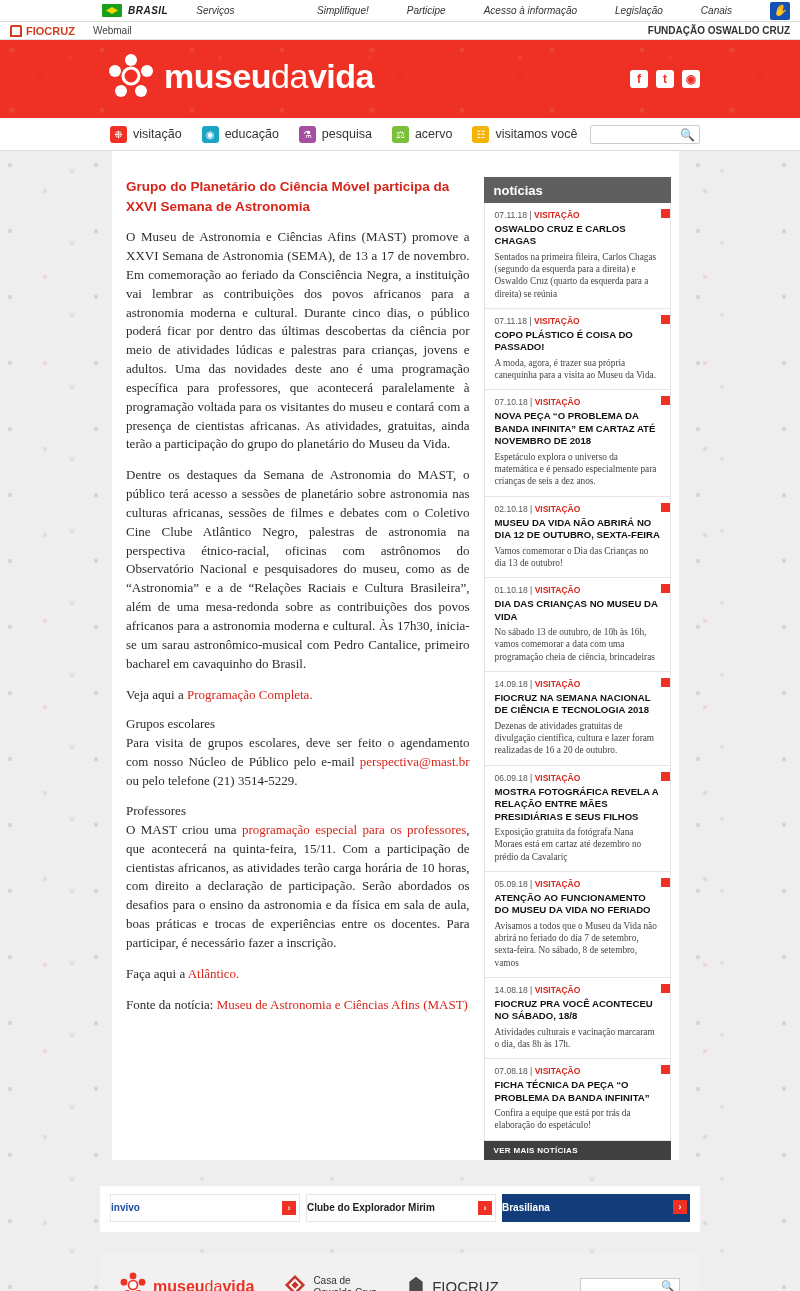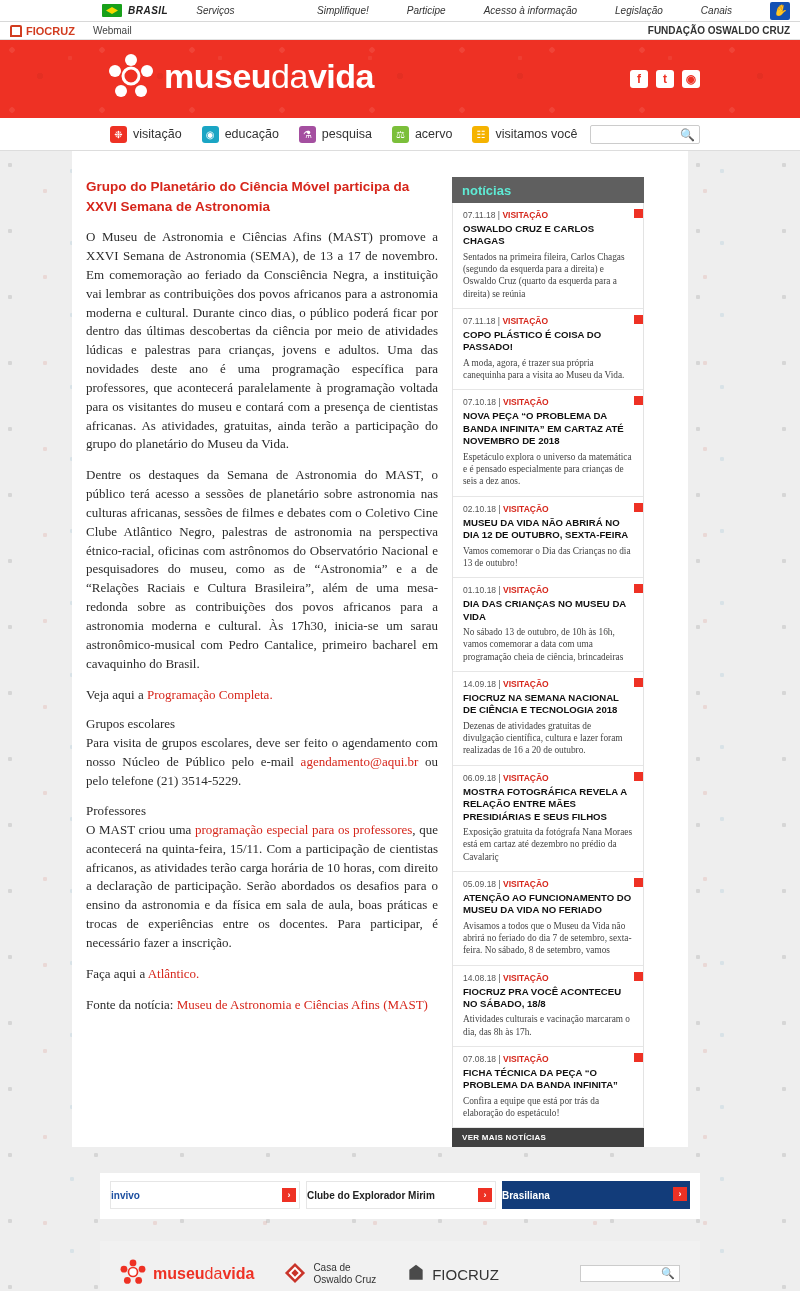--- a/index.html
+++ b/index.html
@@ -95,34 +95,34 @@
   
   .body-bg {
     background:#eeeeee; position:relative; padding-bottom:0;
     background-image:
       radial-gradient(circle at 10px 14px, rgba(120,120,120,.20) 2px, transparent 2.5px),
       radial-gradient(circle at 45px 40px, rgba(200,60,40,.12) 2px, transparent 2.5px),
       radial-gradient(circle at 72px 20px, rgba(60,140,180,.12) 2px, transparent 2.5px);
     background-size:86px 66px, 110px 86px, 130px 72px;
   }
   .content-shell {
-    width:616px; margin:0 72px; background:#fff; min-height:760px;
+    width:567px; margin:0 112px; background:#fff; min-height:760px;
     display:flex; padding:18px 0 0 0;
   }
   .col-main { width:380px; padding:8px 14px 0 14px;}
   .col-side { width:200px; padding:8px 8px 0 0;}
 
   .art-title { color:#d6261b; font-size:13.5px; font-weight:bold; line-height:1.45; margin:0 0 12px 0;}
   .art-p { font-family:Liberation Serif, serif; font-size:13px; line-height:1.45; color:#2b2b2b; margin:0 0 12px 0; text-align:justify;}
   .art-p a, a.redlink { color:#d6261b; text-decoration:none;}
   .art-h { font-family:"Liberation Serif", serif; font-size:13px; color:#2b2b2b; margin:0 0 2px 0;}
 
   
   .news-head {
-    background:#5f5f5f; color:#5eead4; height:26px; display:flex; align-items:center;
+    background:#5f5f5f; color:#ffffff; height:26px; display:flex; align-items:center;
     padding-left:10px; font-size:13px; font-weight:bold;
   }
   .news-list { border-left:1px solid #e3e3e3; border-right:1px solid #e3e3e3;}
   .news-item { padding:7px 10px 8px 10px; border-bottom:1px solid #e6e6e6; position:relative;}
   .news-meta { font-size:8.5px; color:#555; margin-bottom:3px;}
   .news-meta .cat { color:#d6261b; font-weight:bold; }
   .news-title { font-size:9.6px; font-weight:bold; color:#111; line-height:1.3; margin-bottom:3px; text-transform:uppercase;}
   .news-desc { font-family:"Liberation Serif", serif; font-size:9.3px; color:#444; line-height:1.32;}
   .news-arrow { position:absolute; right:0; top:6px; width:9px;height:9px;background:#ee3124;}
   .news-more {
@@ -244,21 +244,21 @@
         <h1 class="art-title">Grupo do Planetário do Ciência Móvel participa da XXVI Semana de Astronomia</h1>
         <p class="art-p">O Museu de Astronomia e Ciências Afins (MAST) promove a XXVI Semana de Astronomia (SEMA), de 13 a 17 de novembro. Em comemoração ao feriado da Consciência Negra, a instituição vai lembrar as contribuições dos povos africanos para a astronomia moderna e cultural. Durante cinco dias, o público poderá ficar por dentro das últimas descobertas da ciência por meio de atividades lúdicas e palestras para crianças, jovens e adultos. Uma das novidades deste ano é uma programação específica para professores, que acontecerá paralelamente à programação voltada para os visitantes do museu e contará com a presença de cientistas africanas. As atividades, gratuitas, ainda terão a participação do grupo do planetário do Museu da Vida.</p>
         <p class="art-p">Dentre os destaques da Semana de Astronomia do MAST, o público terá acesso a sessões de planetário sobre astronomia nas culturas africanas, sessões de filmes e debates com o Coletivo Cine Clube Atlântico Negro, palestras de astronomia na perspectiva étnico-racial, oficinas com astrônomos do Observatório Nacional e pesquisadores do museu, como as de “Astronomia” e a de “Relações Raciais e Cultura Brasileira”, além de uma mesa-redonda sobre as contribuições dos povos africanos para a astronomia moderna e cultural. Às 17h30, inicia-se um sarau astronômico-musical com Pedro Cantalice, primeiro bacharel em cavaquinho do Brasil.</p>
 
         <p class="art-p">
           <span>Veja aqui a </span><a class="redlink" href="#">Programação Completa.</a>
         </p>
 
         <p class="art-h">Grupos escolares</p>
         <p class="art-p">
-          <span>Para visita de grupos escolares, deve ser feito o agendamento com nosso Núcleo de Público pelo e-mail </span><a class="redlink" href="#">agendamento@aqui.br</a><span> ou pelo telefone (21) 3514-5229.</span>
+          <span>Para visita de grupos escolares, deve ser feito o agendamento com nosso Núcleo de Público pelo e-mail </span><a class="redlink" href="#">perspectiva@mast.br</a><span> ou pelo telefone (21) 3514-5229.</span>
         </p>
 
         <p class="art-h">Professores</p>
         <p class="art-p">
           <span>O MAST criou uma </span><a class="redlink" href="#">programação especial para os professores</a><span>, que acontecerá na quinta-feira, 15/11. Com a participação de cientistas africanos, as atividades terão carga horária de 10 horas, com direito a declaração de participação. Serão abordados os desafios para o ensino da astronomia e da física em sala de aula, boas práticas e trocas de experiências entre os docentes. Para participar, é necessário fazer a inscrição.</span>
         </p>
 
         <p class="art-p">
           <span>Faça aqui a </span><a class="redlink" href="#">Atlântico.</a>
         </p>

